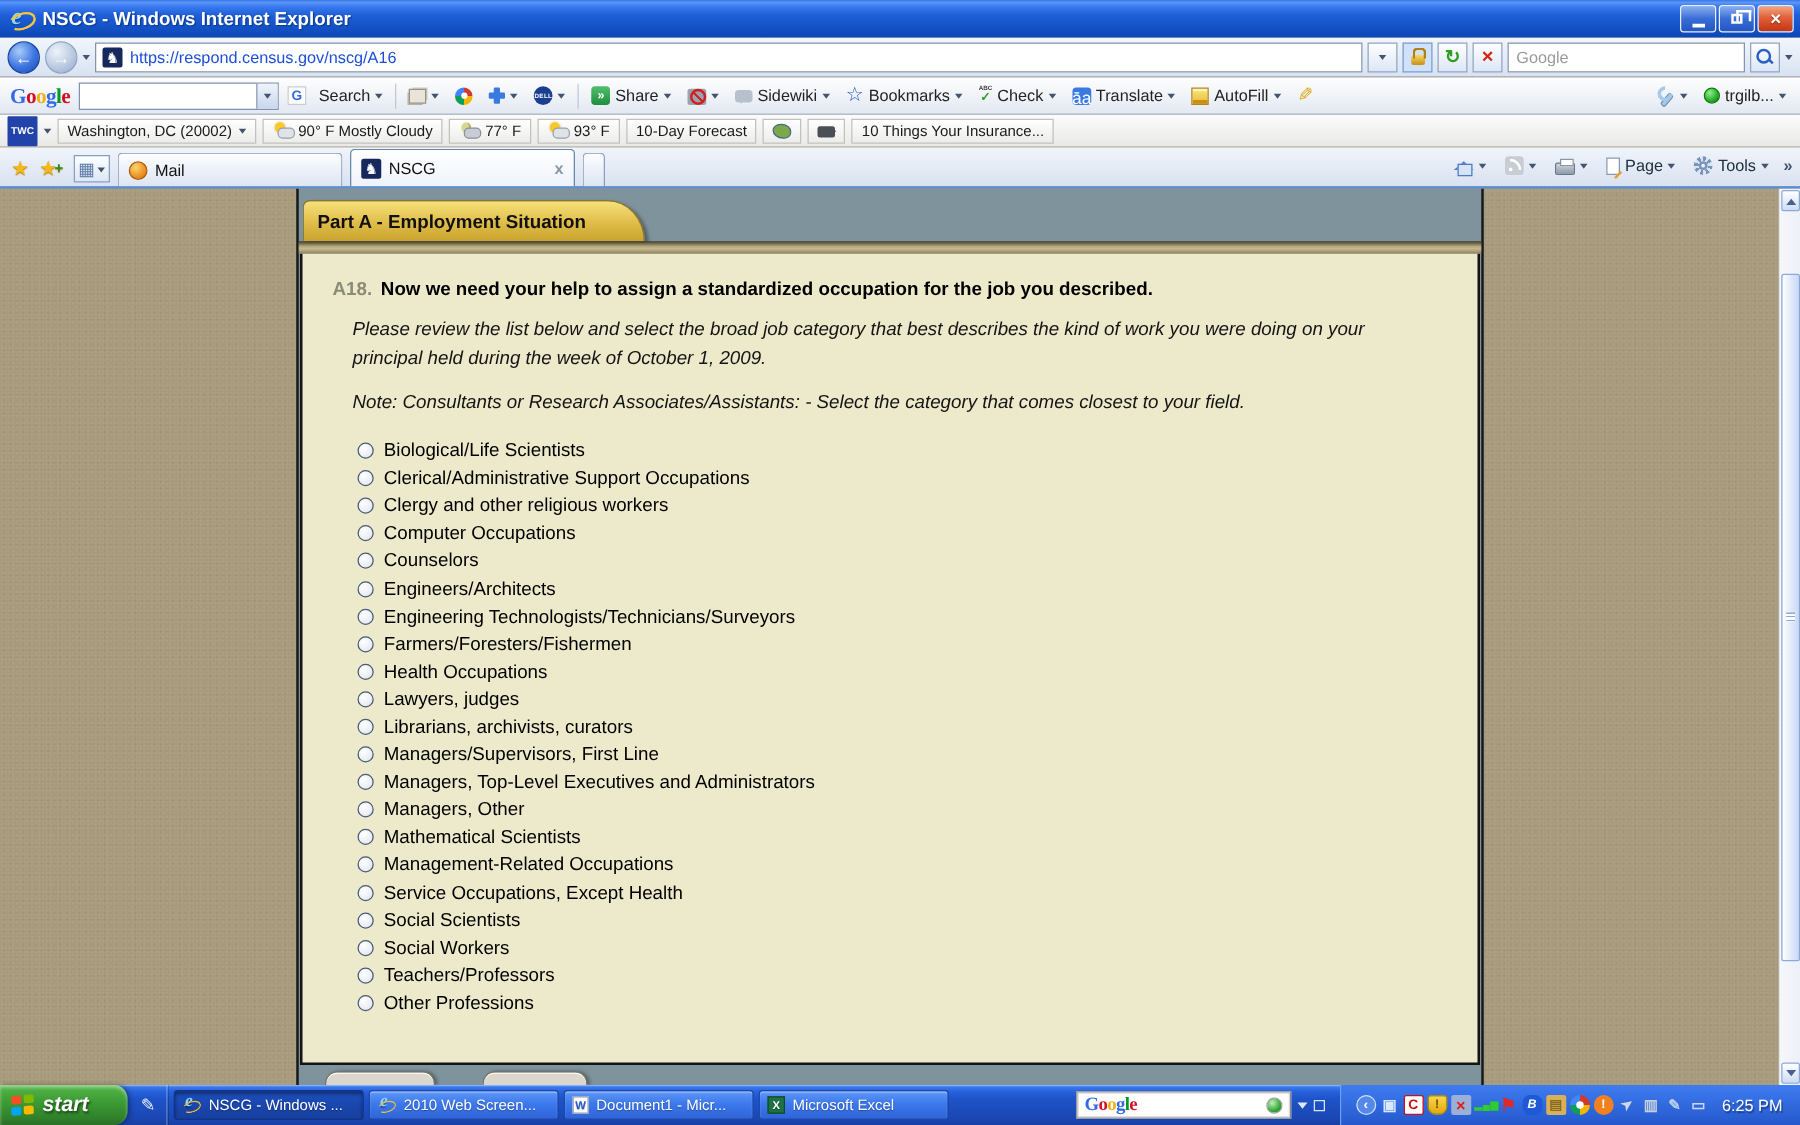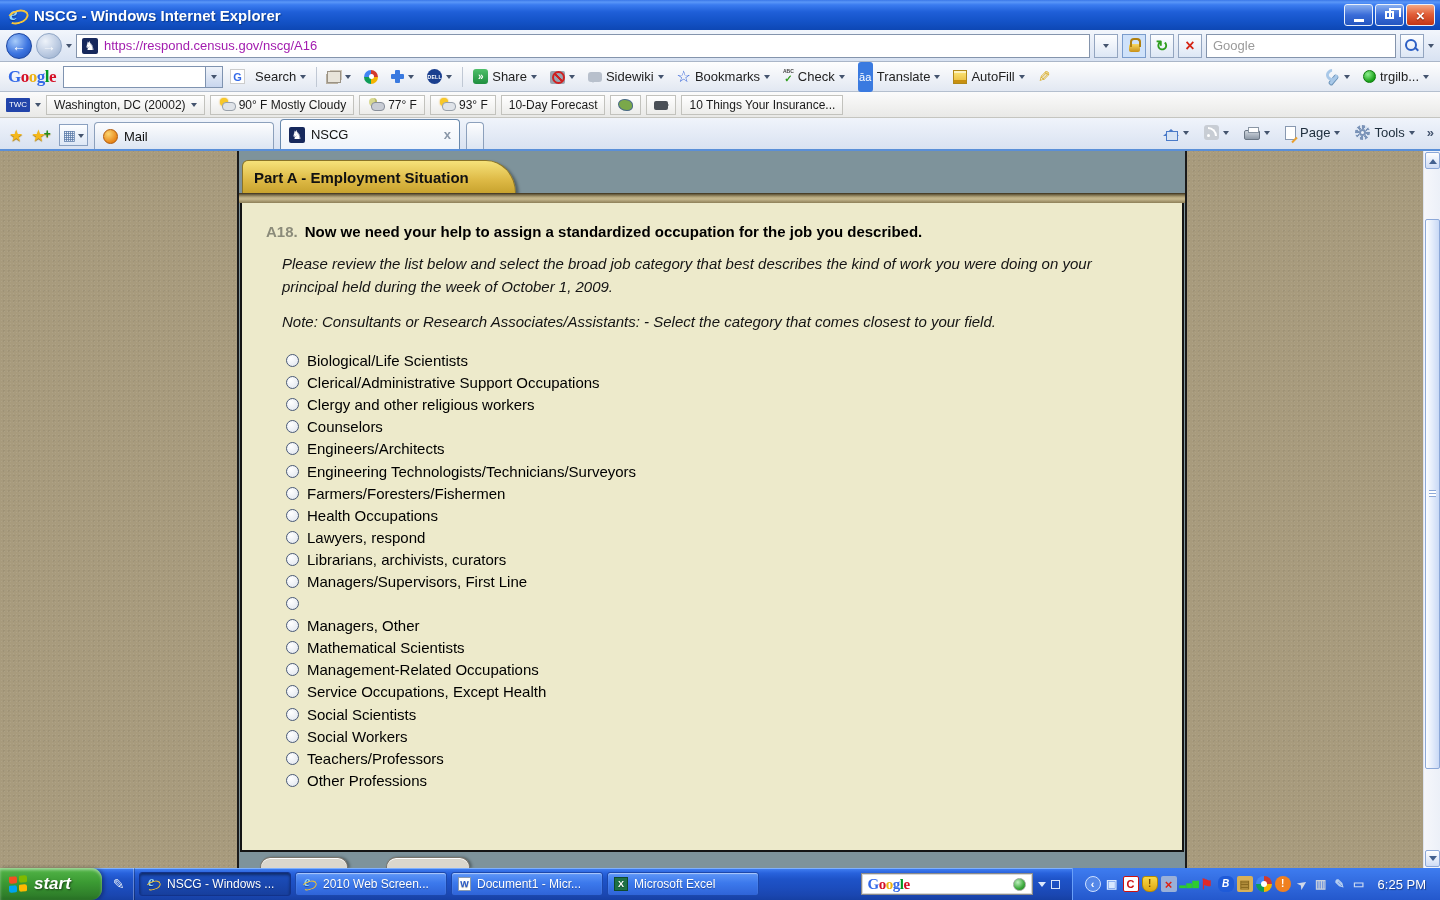--- a/index.html
+++ b/index.html
@@ -23,21 +23,21 @@
   .tb-btn.red span { color:#fff; font-weight:bold; font-size:15px; line-height:1; text-shadow:0 1px 1px #7a1a00; }
 
   
   .navbar { height:32px; background:linear-gradient(#f2f6fc,#d8e2f2); border-bottom:1px solid #aab6c8; display:flex; align-items:center; padding:0 6px; gap:4px; }
   .circle-btn { width:26px; height:26px; border-radius:50%; display:grid; place-items:center; font-size:14px; font-weight:bold; color:#fff; }
   .back-btn { background:radial-gradient(circle at 35% 30%,#a8ccfa,#3c74e0 55%,#1c4cb0); border:1px solid #1a44a0; }
   .fwd-btn { background:radial-gradient(circle at 35% 30%,#eef3fa,#bccbe2 55%,#93a9c8); border:1px solid #8fa5c4; color:#f8fafc; }
   .caret { width:0; height:0; border:4px solid transparent; border-top:5px solid #44546e; margin-top:4px; }
   .caret.sm { border-width:3px; border-top-width:4px; }
   .addr-field { flex:1; height:24px; background:#fff; border:1px solid #8494ac; display:flex; align-items:center; padding:0 5px; gap:6px; }
-  .addr-field input { border:none; outline:none; flex:1; font-size:13px; color:#a21caf; font-family:"Liberation Sans",sans-serif; background:transparent; }
+  .addr-field input { border:none; outline:none; flex:1; font-size:13px; color:#1d4ed8; font-family:"Liberation Sans",sans-serif; background:transparent; }
   .favicon { width:16px; height:16px; background:#16285c; color:#fff; display:grid; place-items:center; font-size:12px; line-height:1; border-radius:2px; flex:none; }
   .sq-btn { height:24px; min-width:24px; border:1px solid #93a5c0; background:linear-gradient(#fdfeff,#dde7f5); display:grid; place-items:center; }
   .sq-btn.lock { background:#cfe2fa; border-color:#7a9ccc; }
   .padlock { width:11px; height:8px; background:linear-gradient(#f8d860,#c89018); border-radius:2px; position:relative; margin-top:5px; }
   .padlock::before { content:""; position:absolute; top:-6px; left:1px; width:7px; height:7px; border:2px solid #b08010; border-bottom:none; border-radius:4px 4px 0 0; }
   .refresh-glyph { color:#2f9e1f; font-weight:bold; font-size:15px; line-height:1; }
   .stop-glyph { color:#d42414; font-weight:bold; font-size:16px; line-height:1; }
   .search-box { width:190px; height:24px; background:#fff; border:1px solid #8494ac; display:flex; align-items:center; padding:0 6px; }
   .search-box input { border:none; outline:none; width:100%; font-size:13px; font-family:"Liberation Sans",sans-serif; }
   .search-box input::placeholder { color:#9a9a9a; }
@@ -63,33 +63,33 @@
   .icon-dell { width:15px; height:15px; border-radius:50%; background:#1a3f8f; color:#fff; display:grid; place-items:center; font-size:5px; font-weight:bold; letter-spacing:0.3px; }
   .icon-share { width:15px; height:15px; border-radius:3px; background:linear-gradient(#4fc06a,#1e8e3e); color:#fff; display:grid; place-items:center; font-size:10px; font-weight:bold; }
   .icon-blocked { position:relative; width:15px; height:13px; background:#9aa4b0; border-radius:2px; margin-top:1px; }
   .icon-blocked::after { content:""; position:absolute; left:2px; top:0px; width:9px; height:9px; border:2px solid #d02020; border-radius:50%; background:linear-gradient(45deg,transparent 44%,#d02020 44% 56%,transparent 56%); }
   .icon-bubble { position:relative; width:14px; height:10px; background:#b8c0cc; border-radius:3px; margin-top:1px; }
   .icon-bubble::after { content:""; position:absolute; left:2px; bottom:-4px; border:3px solid transparent; border-top:4px solid #b8c0cc; }
   .icon-star-o { color:#2a5bd8; font-size:16px; line-height:1; }
   .icon-check { display:flex; flex-direction:column; align-items:center; line-height:1; }
   .icon-check .abc { font-size:5px; font-weight:bold; color:#444; }
   .icon-check .chk { font-size:10px; font-weight:bold; color:#2f9e1f; }
-  .icon-translate { width:15px; height:30px; border-radius:3px; background:#3a7ae0; color:#fff; display:grid; place-items:center; font-size:11px; }
+  .icon-translate { width:15px; height:14px; border-radius:3px; background:#3a7ae0; color:#fff; display:grid; place-items:center; font-size:14px; }
   .icon-autofill { width:14px; height:14px; background:linear-gradient(#fce77a,#e8b93a); border:1px solid #b08818; box-shadow:inset 0 2px 0 #fff8, inset 0 -3px 0 #c89010; }
   .icon-highlighter { color:#d8a818; font-size:15px; line-height:1; transform:scaleX(-1); display:inline-block; }
   .icon-wrench { position:relative; width:15px; height:15px; }
   .icon-wrench::before { content:""; position:absolute; left:6px; top:5px; width:3px; height:10px; background:#a8c8e8; border:1px solid #6a92b8; transform:rotate(40deg); border-radius:2px; }
   .icon-wrench::after { content:""; position:absolute; left:1px; top:0; width:6px; height:6px; border:3px solid #a8c8e8; border-radius:50%; border-top-color:transparent; transform:rotate(45deg); }
   .presence-dot { width:13px; height:13px; border-radius:50%; background:radial-gradient(circle at 35% 30%,#8ef08e,#18a018 70%); border:1px solid #0c7a0c; }
   .push-right { margin-left:auto; }
 
   
   .wtoolbar { height:26px; background:linear-gradient(#fbfbfb,#e9e9e7); border-bottom:1px solid #c5c5c0; display:flex; align-items:center; gap:5px; padding:0 6px; font-size:12px; color:#1a1a1a; }
   .wbtn { height:20px; border:1px solid #c2c2bd; background:linear-gradient(#ffffff,#ececea); display:flex; align-items:center; padding:0 7px; gap:5px; }
-  .twc-logo { width:24px; height:14px; background:#2244aa; color:#fff; font-weight:normal; font-size:8px; display:grid; place-items:center; border-radius:1px; }
+  .twc-logo { width:24px; height:24px; background:#2244aa; color:#fff; font-weight:bold; font-size:8px; display:grid; place-items:center; border-radius:1px; }
   .icon-suncloud { position:relative; width:16px; height:13px; }
   .icon-suncloud::before { content:""; position:absolute; left:2px; top:0; width:8px; height:8px; border-radius:50%; background:#f8c828; box-shadow:0 0 2px #e8a818; }
   .icon-suncloud::after { content:""; position:absolute; left:4px; bottom:0; width:12px; height:7px; background:#dfe3e8; border:1px solid #98a0aa; border-radius:4px; }
   .icon-mooncloud { position:relative; width:16px; height:13px; }
   .icon-mooncloud::before { content:""; position:absolute; left:2px; top:0; width:8px; height:8px; border-radius:50%; background:#d8d890; box-shadow:inset -2px -1px 0 #b8b868; }
   .icon-mooncloud::after { content:""; position:absolute; left:4px; bottom:0; width:12px; height:7px; background:#c8ccd4; border:1px solid #888f9a; border-radius:4px; }
   .icon-map { width:15px; height:12px; background:#7aa84a; border:1px solid #4a6a88; border-radius:45% 55% 40% 60%; }
   .icon-camera { position:relative; width:14px; height:9px; background:#4a4f56; border-radius:2px; margin-top:1px; }
   .icon-camera::after { content:""; position:absolute; right:-4px; top:1px; border:3.5px solid transparent; border-left:4px solid #4a4f56; }
 
@@ -424,52 +424,57 @@
         <div class="opt">
             <span class="radio"></span>
             <span>Clerical/Administrative Support Occupations</span>
           </div>
         <div class="opt">
             <span class="radio"></span>
             <span>Clergy and other religious workers</span>
           </div>
         <div class="opt">
             <span class="radio"></span>
+            <span>Computer Occupations</span>
+          </div>
+        <div class="opt">
+            <span class="radio"></span>
             <span>Counselors</span>
           </div>
         <div class="opt">
             <span class="radio"></span>
             <span>Engineers/Architects</span>
           </div>
         <div class="opt">
             <span class="radio"></span>
             <span>Engineering Technologists/Technicians/Surveyors</span>
           </div>
         <div class="opt">
             <span class="radio"></span>
             <span>Farmers/Foresters/Fishermen</span>
           </div>
         <div class="opt">
             <span class="radio"></span>
             <span>Health Occupations</span>
           </div>
         <div class="opt">
             <span class="radio"></span>
-            <span>Lawyers, respond</span>
+            <span>Lawyers, judges</span>
           </div>
         <div class="opt">
             <span class="radio"></span>
             <span>Librarians, archivists, curators</span>
           </div>
         <div class="opt">
             <span class="radio"></span>
             <span>Managers/Supervisors, First Line</span>
           </div>
         <div class="opt">
             <span class="radio"></span>
+            <span>Managers, Top-Level Executives and Administrators</span>
           </div>
         <div class="opt">
             <span class="radio"></span>
             <span>Managers, Other</span>
           </div>
         <div class="opt">
             <span class="radio"></span>
             <span>Mathematical Scientists</span>
           </div>
         <div class="opt">

